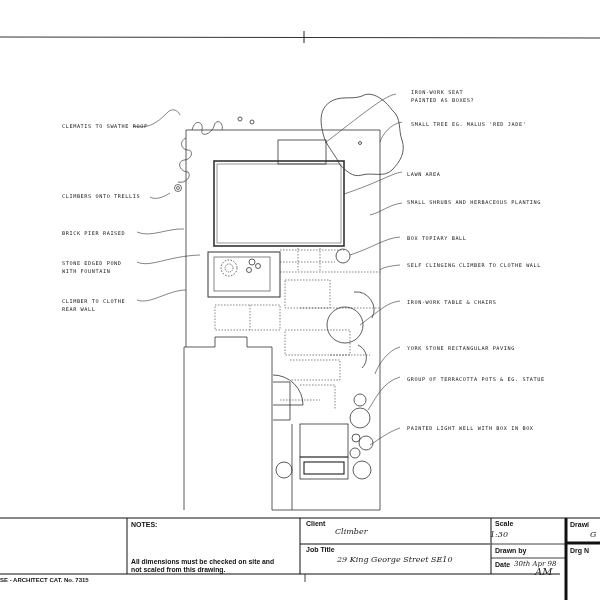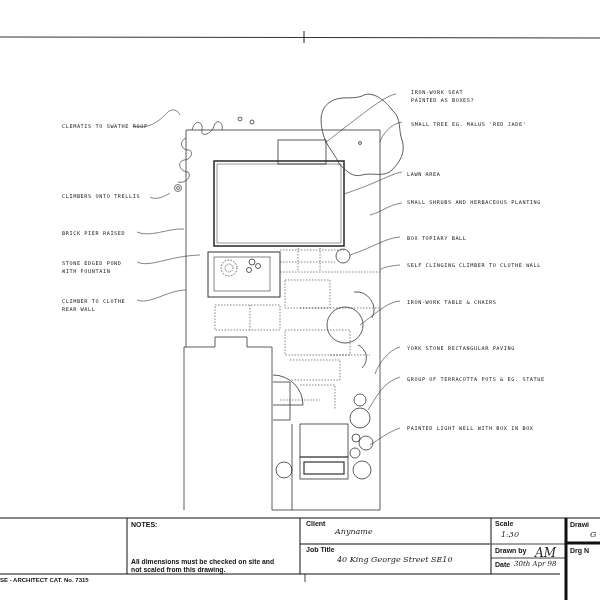--- a/index.html
+++ b/index.html
@@ -145,29 +145,29 @@
 <div class="abs hand" style="left:407px;top:376px;">Group of terracotta pots &amp; eg. statue</div>
 <div class="abs hand" style="left:407px;top:425px;">Painted light well with box in box</div>
 
 <div class="abs cat" style="left:0px;top:577px;">SE - ARCHITECT CAT. No. 7315</div>
 
 <div class="abs tb-label" style="left:131px;top:521px;">NOTES:</div>
 <div class="abs tb-label" style="left:131px;top:558px;font-size:6.8px;">All dimensions must be checked on site and</div>
 <div class="abs tb-label" style="left:131px;top:566px;font-size:6.8px;">not scaled from this drawing.</div>
 
 <div class="abs tb-label" style="left:306px;top:520px;">Client</div>
-<div class="abs tb-script" style="left:335px;top:527px;">Anyname</div>
+<div class="abs tb-script" style="left:335px;top:527px;">Climber</div>
 
 <div class="abs tb-label" style="left:306px;top:546px;">Job Title</div>
-<div class="abs tb-script" style="left:337px;top:555px;">40 King George Street SE10</div>
+<div class="abs tb-script" style="left:337px;top:555px;">29 King George Street SE10</div>
 
 <div class="abs tb-label" style="left:495px;top:520px;">Scale</div>
-<div class="abs tb-script" style="left:501px;top:530px;">1:30</div>
+<div class="abs tb-script" style="left:490px;top:530px;">1:30</div>
 
 <div class="abs tb-label" style="left:495px;top:547px;">Drawn by</div>
-<div class="abs tb-script" style="left:535px;top:546px;font-size:12px;">AM</div>
+<div class="abs tb-script" style="left:535px;top:566px;font-size:10px;">AM</div>
 
 <div class="abs tb-label" style="left:495px;top:561px;">Date</div>
 <div class="abs tb-script" style="left:514px;top:560px;font-size:7px;">30th Apr 98</div>
 
 <div class="abs tb-label" style="left:570px;top:521px;">Drawi</div>
 <div class="abs tb-script" style="left:590px;top:530px;">G</div>
 <div class="abs tb-label" style="left:570px;top:547px;">Drg N</div>
 
 </body></html>

